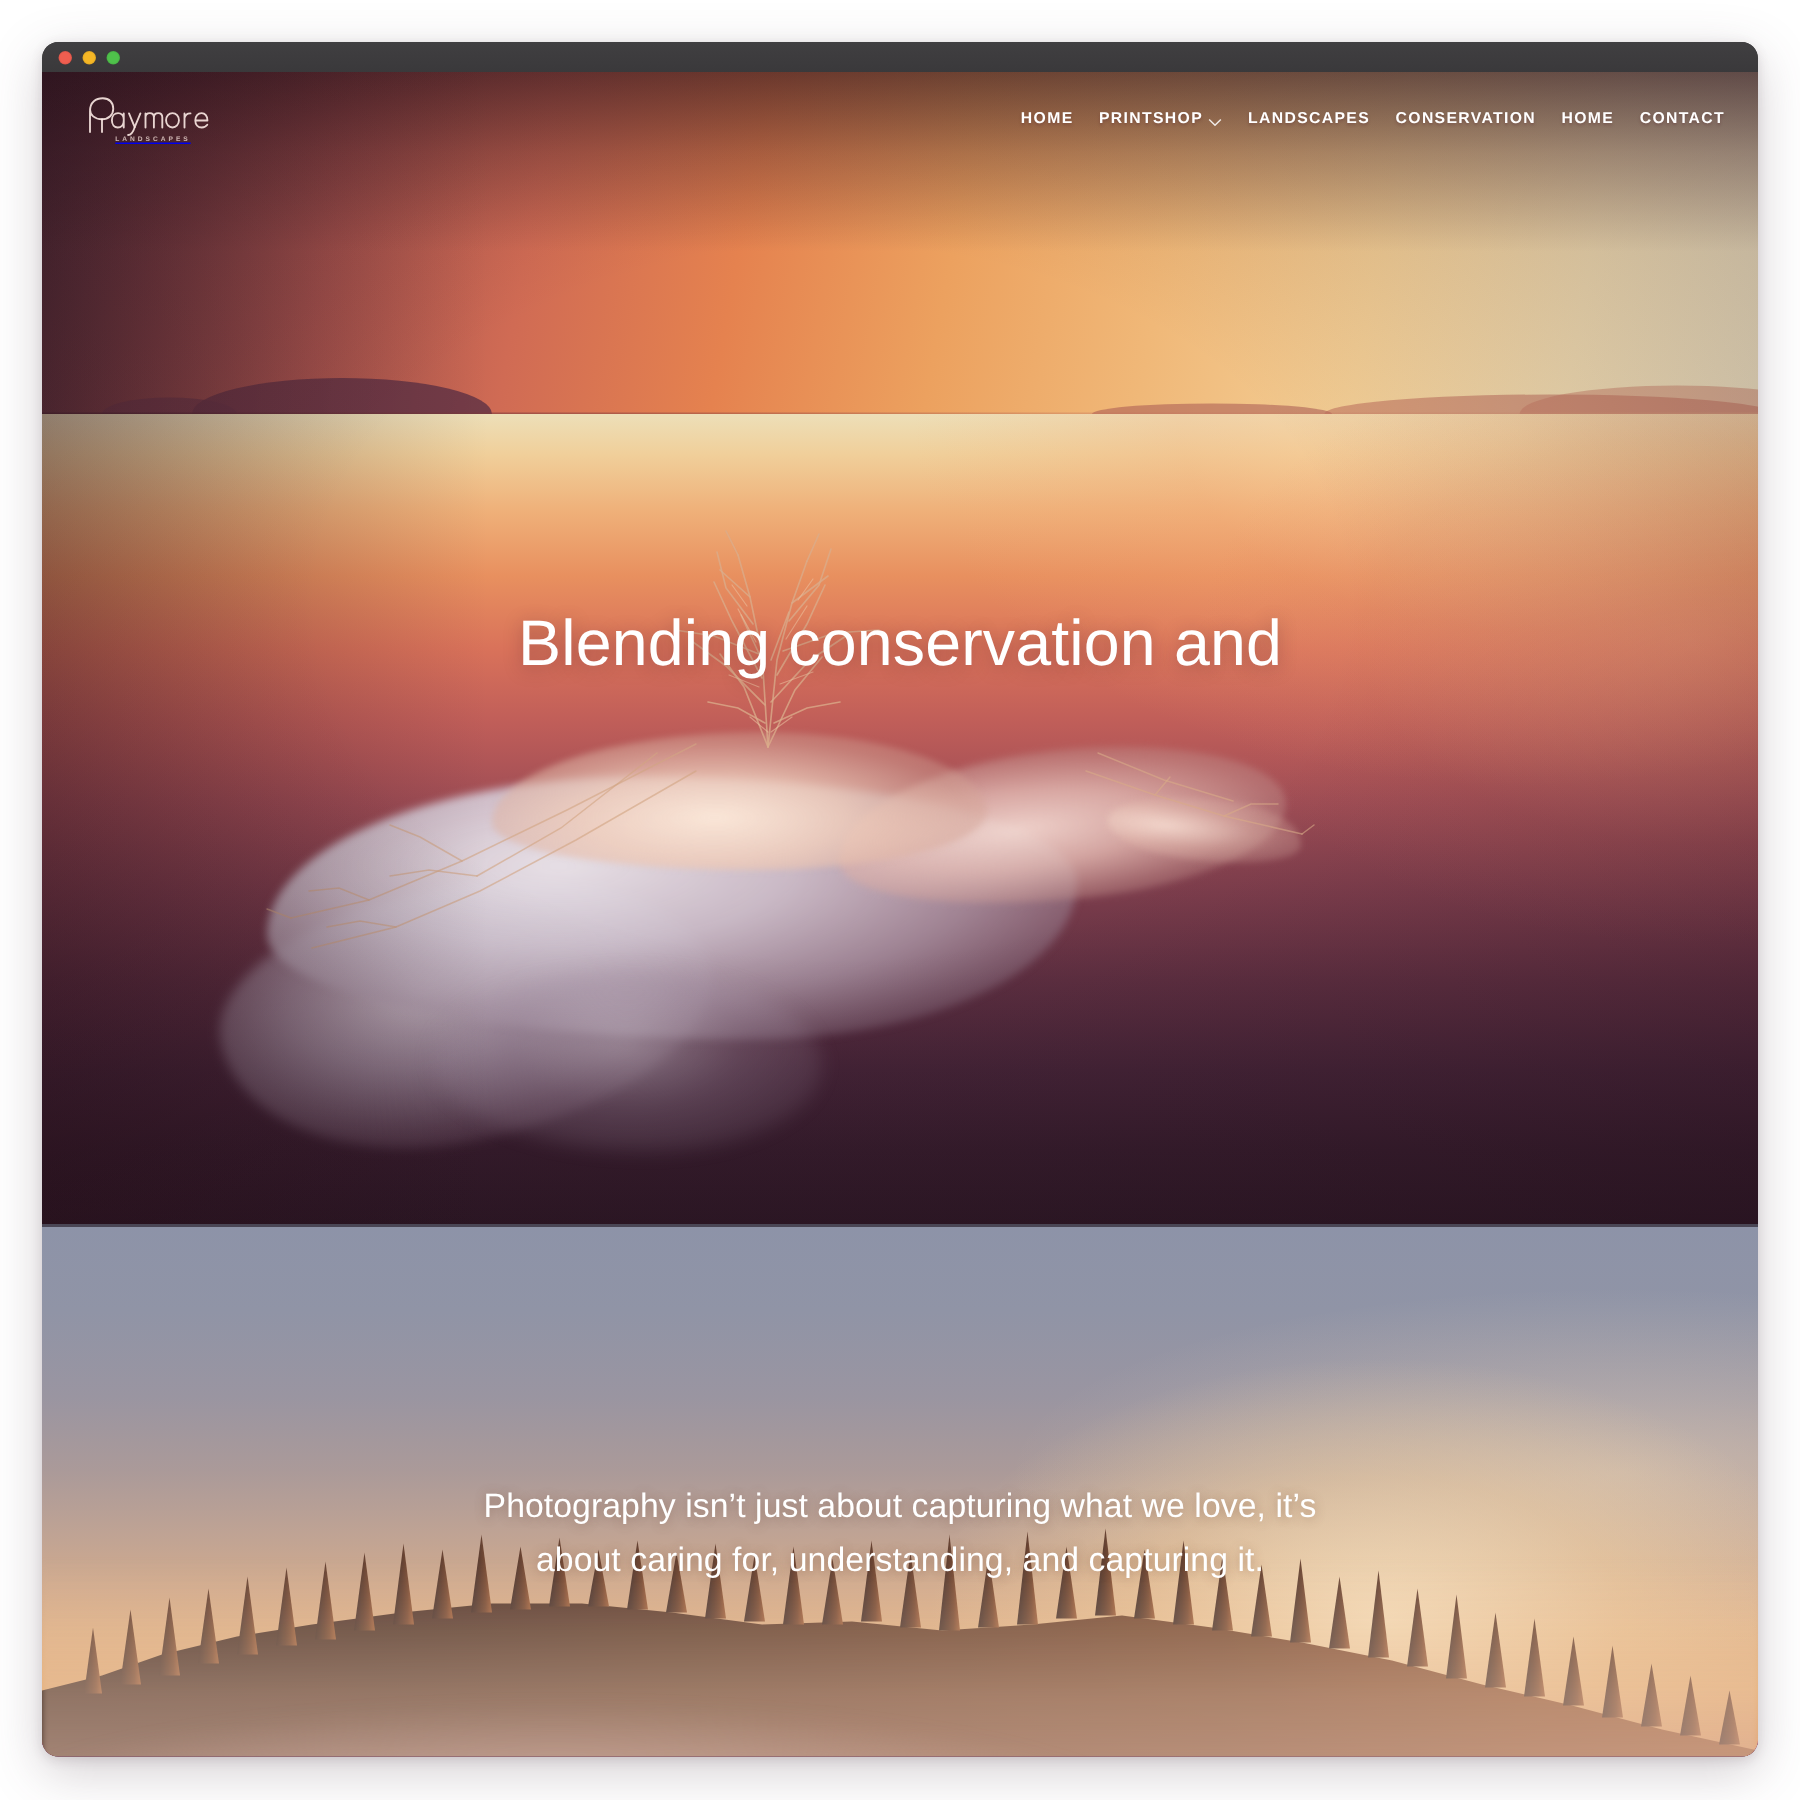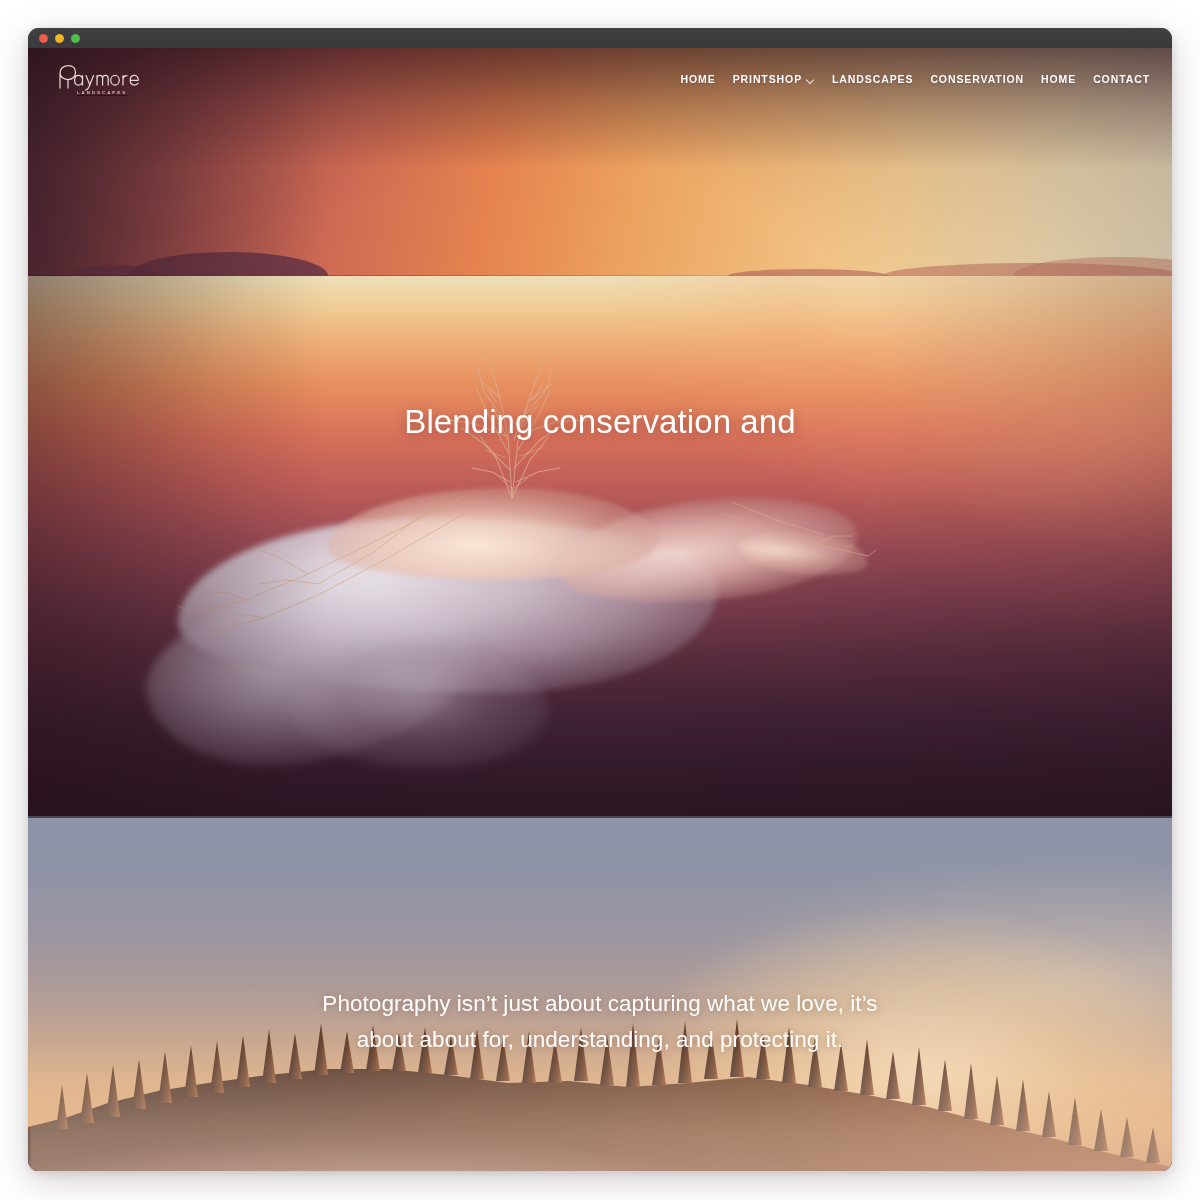--- a/index.html
+++ b/index.html
@@ -344,21 +344,21 @@
     left: 0;
     top: 330px;
     width: 100%;
     text-align: center;
     z-index: 15;
     pointer-events: none;
   }
   .hero-headline span {
     display: block;
     color: #ffffff;
-    font-size: 33px;
+    font-size: 43px;
     font-weight: 400;
     line-height: 1.42;
     letter-spacing: 0.1px;
     text-shadow: 0 2px 12px rgba(70,25,40,0.35);
   }
 
   
   .forest-section {
     position: relative;
     width: 1144px;
@@ -689,20 +689,20 @@
               </g>
             </g>
           </svg>
         </div>
 
         <div class="forest-mist"></div>
         <div class="forest-mist2"></div>
 
         <p class="forest-quote">
           <span>Photography isn’t just about capturing what we love, it’s</span>
-          <span>about about for, understanding, and protecting it.</span>
+          <span>about caring for, understanding, and capturing it.</span>
         </p>
 
       </section>
 
     </div>
   </div>
 </div>
 
 </body></html>

